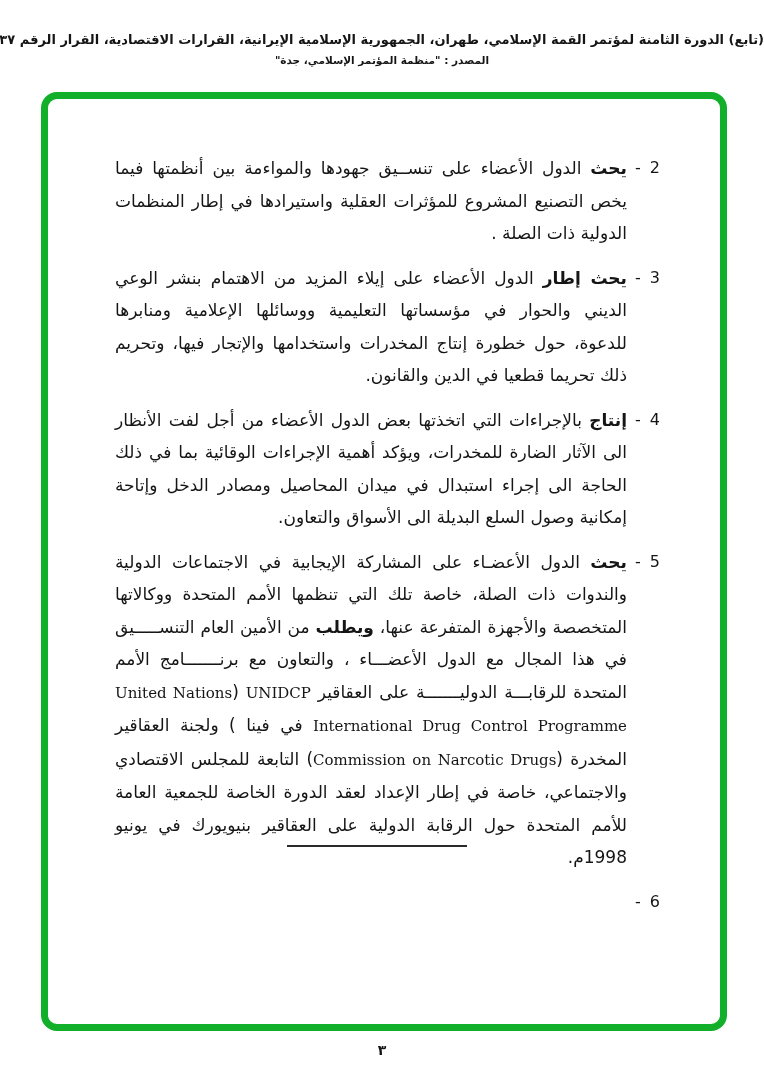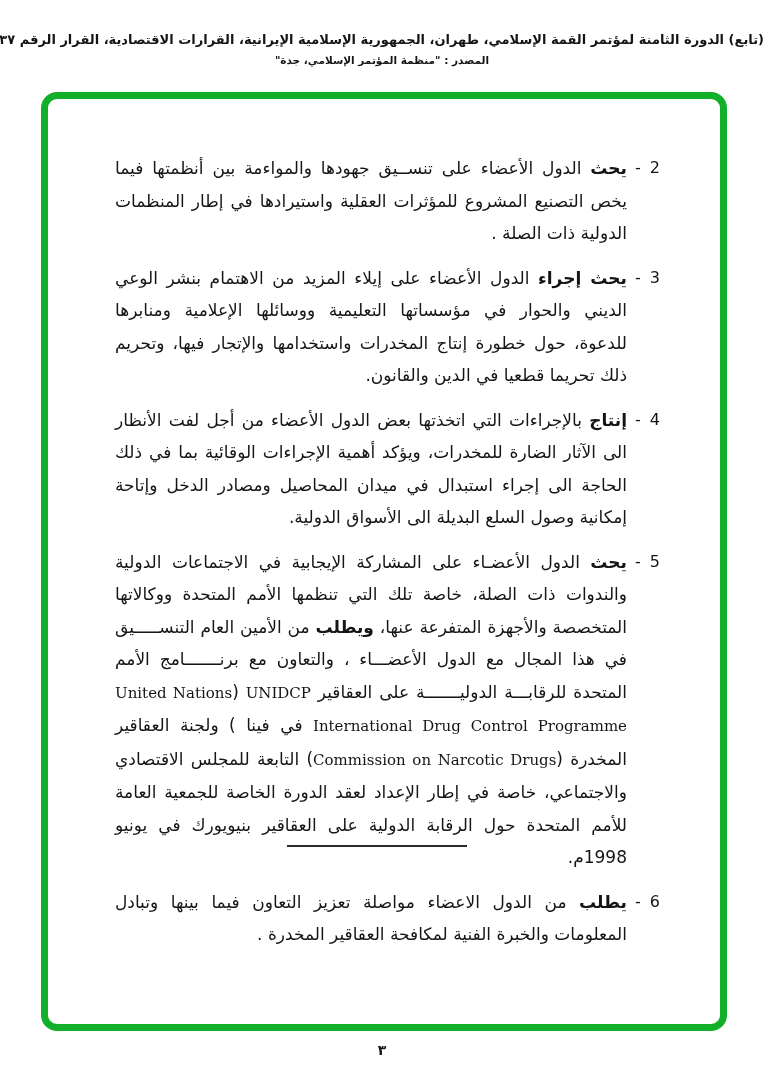--- a/index.html
+++ b/index.html
@@ -85,21 +85,21 @@
 
 <div class="header">
   <div class="header-line1">(تابع) الدورة الثامنة لمؤتمر القمة الإسلامي، طهران، الجمهورية الإسلامية الإيرانية، القرارات الاقتصادية، القرار الرقم ٨/٣٧-أق (ق.إ)</div>
   <div class="header-line2">المصدر : "منظمة المؤتمر الإسلامي، جدة"</div>
 </div>
 
 <div class="frame"></div>
 
 <div class="content" id="items-container">
     <div class="item"><span class="marker">2 -</span><span class="item-body"><span class="b">يحث</span><span> الدول الأعضاء على تنســيق جهودها والمواءمة بين أنظمتها فيما يخص التصنيع المشروع للمؤثرات العقلية واستيرادها في إطار المنظمات الدولية ذات الصلة .</span></span></div>
-    <div class="item"><span class="marker">3 -</span><span class="item-body"><span class="b">يحث إجراء</span><span> الدول الأعضاء على إيلاء المزيد من الاهتمام بنشر الوعي الديني والحوار في مؤسساتها التعليمية ووسائلها الإعلامية ومنابرها للدعوة، حول خطورة إنتاج المخدرات واستخدامها والإتجار فيها، وتحريم ذلك تحريما قطعيا في الدين والقانون.</span></span></div>
-    <div class="item"><span class="marker">4 -</span><span class="item-body"><span class="b">إنتاج</span><span> بالإجراءات التي اتخذتها بعض الدول الأعضاء من أجل لفت الأنظار الى الآثار الضارة للمخدرات، ويؤكد أهمية الإجراءات الوقائية بما في ذلك الحاجة الى إجراء استبدال في ميدان المحاصيل ومصادر الدخل وإتاحة إمكانية وصول السلع البديلة الى الأسواق الدولية.</span></span></div>
+    <div class="item"><span class="marker">3 -</span><span class="item-body"><span class="b">يحث إطار</span><span> الدول الأعضاء على إيلاء المزيد من الاهتمام بنشر الوعي الديني والحوار في مؤسساتها التعليمية ووسائلها الإعلامية ومنابرها للدعوة، حول خطورة إنتاج المخدرات واستخدامها والإتجار فيها، وتحريم ذلك تحريما قطعيا في الدين والقانون.</span></span></div>
+    <div class="item"><span class="marker">4 -</span><span class="item-body"><span class="b">إنتاج</span><span> بالإجراءات التي اتخذتها بعض الدول الأعضاء من أجل لفت الأنظار الى الآثار الضارة للمخدرات، ويؤكد أهمية الإجراءات الوقائية بما في ذلك الحاجة الى إجراء استبدال في ميدان المحاصيل ومصادر الدخل وإتاحة إمكانية وصول السلع البديلة الى الأسواق والتعاون.</span></span></div>
     <div class="item"><span class="marker">5 -</span><span class="item-body"><span class="b">يحث</span><span> الدول الأعضـاء على المشاركة الإيجابية في الاجتماعات الدولية والندوات ذات الصلة، خاصة تلك التي تنظمها الأمم المتحدة ووكالاتها المتخصصة والأجهزة المتفرعة عنها، </span><span class="b">ويطلب</span><span> من الأمين العام التنســـــيق في هذا المجال مع الدول الأعضـــاء ، والتعاون مع برنـــــــامج الأمم المتحدة للرقابـــة الدوليـــــــة على العقاقير </span><span class="latin">UNIDCP</span><span> (</span><span class="latin">United Nations International Drug Control Programme</span><span> في فينا ) ولجنة العقاقير المخدرة (</span><span class="latin">Commission on Narcotic Drugs</span><span>) التابعة للمجلس الاقتصادي والاجتماعي، خاصة في إطار الإعداد لعقد الدورة الخاصة للجمعية العامة للأمم المتحدة حول الرقابة الدولية على العقاقير بنيويورك في يونيو 1998م.</span></span></div>
-    <div class="item"><span class="marker">6 -</span><span class="item-body"><span class="b">يطلب</span><span> من الدول الاعضاء مواصلة تعزيز التعاون فيما بينها وتبادل المعلومات والخبرة الفنية لمكافحة العقاقير المخدرة .</span></span></div>
+    <div class="item"><span class="marker">6 -</span></div>
   </div>
 
 <div class="separator"></div>
 
 <div class="page-number">٣</div>
 
 </body></html>

